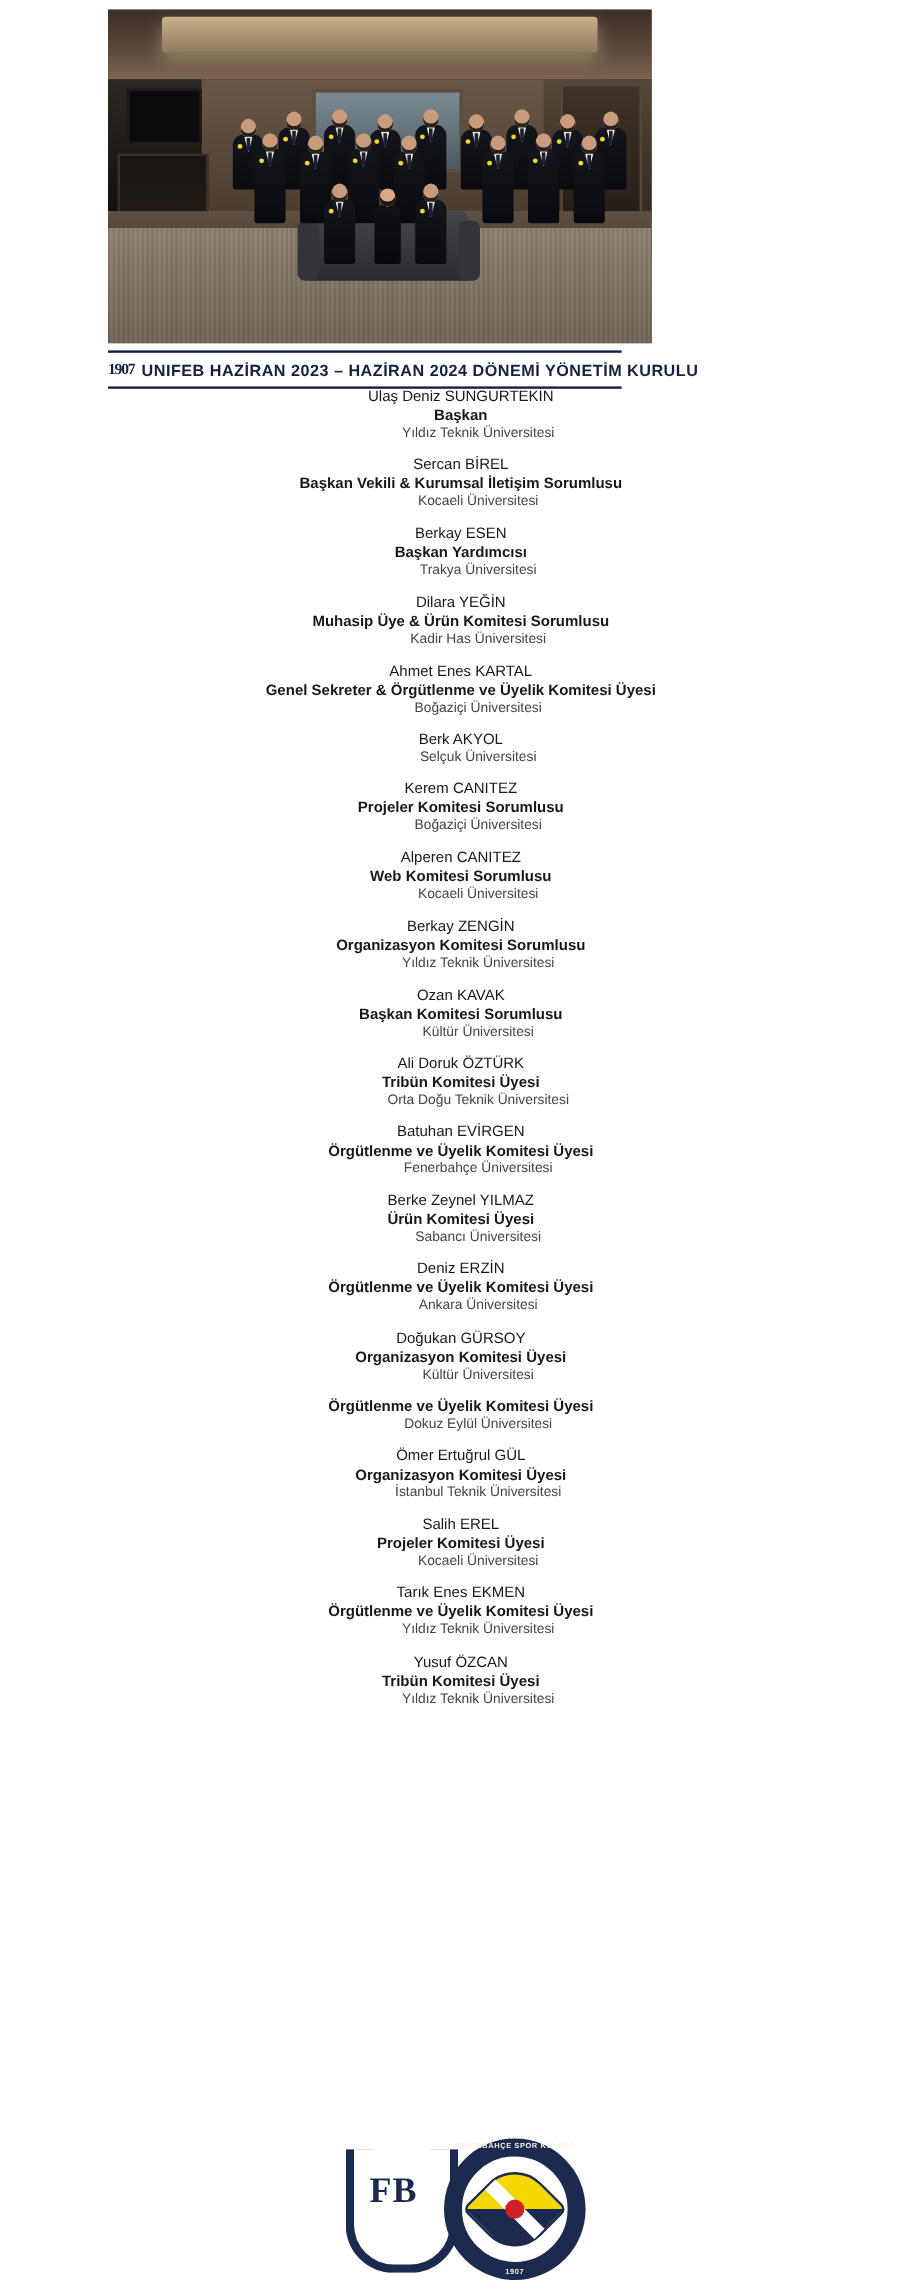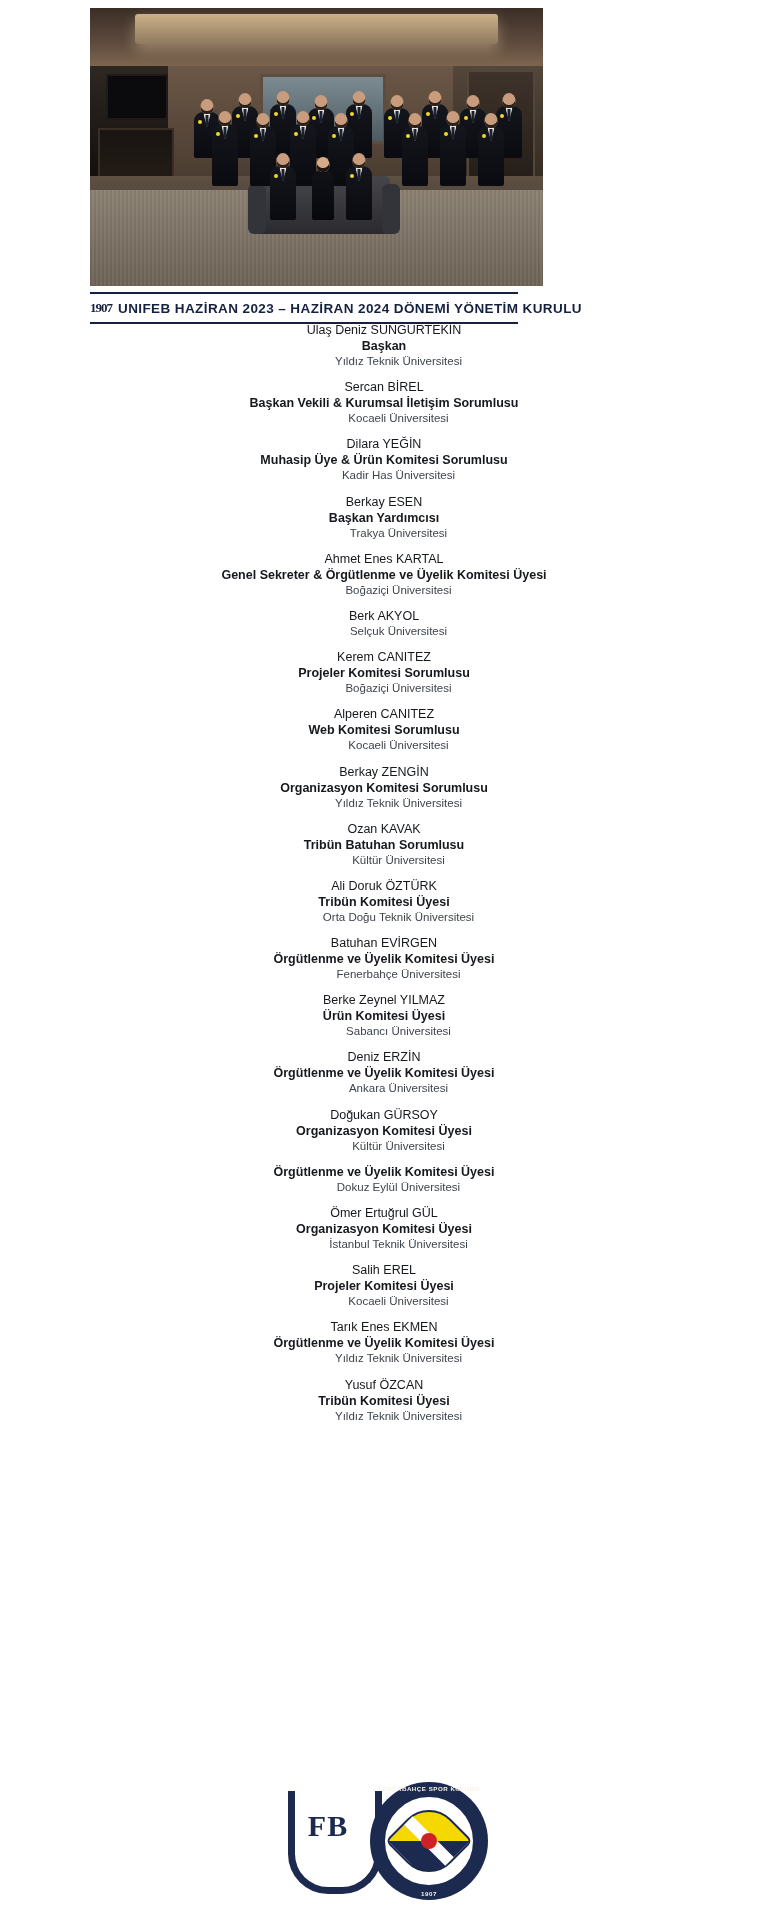--- a/index.html
+++ b/index.html
@@ -416,32 +416,32 @@
     <div class="m-uni">Yıldız Teknik Üniversitesi</div>
   </div>
 
   <div class="member">
     <div class="m-name">Sercan BİREL</div>
     <div class="m-role">Başkan Vekili &amp; Kurumsal İletişim Sorumlusu</div>
     <div class="m-uni">Kocaeli Üniversitesi</div>
   </div>
 
   <div class="member">
+    <div class="m-name">Berkay ESEN</div>
+    <div class="m-role">Başkan Yardımcısı</div>
+    <div class="m-uni">Trakya Üniversitesi</div>
+  </div>
+
+  <div class="member">
     <div class="m-name">Dilara YEĞİN</div>
     <div class="m-role">Muhasip Üye &amp; Ürün Komitesi Sorumlusu</div>
     <div class="m-uni">Kadir Has Üniversitesi</div>
   </div>
 
   <div class="member">
-    <div class="m-name">Berkay ESEN</div>
-    <div class="m-role">Başkan Yardımcısı</div>
-    <div class="m-uni">Trakya Üniversitesi</div>
-  </div>
-
-  <div class="member">
     <div class="m-name">Ahmet Enes KARTAL</div>
     <div class="m-role">Genel Sekreter &amp; Örgütlenme ve Üyelik Komitesi Üyesi</div>
     <div class="m-uni">Boğaziçi Üniversitesi</div>
   </div>
 
   <div class="member">
     <div class="m-name">Berk AKYOL</div>
     <div class="m-uni">Selçuk Üniversitesi</div>
   </div>
 
@@ -458,21 +458,21 @@
   </div>
 
   <div class="member">
     <div class="m-name">Berkay ZENGİN</div>
     <div class="m-role">Organizasyon Komitesi Sorumlusu</div>
     <div class="m-uni">Yıldız Teknik Üniversitesi</div>
   </div>
 
   <div class="member">
     <div class="m-name">Ozan KAVAK</div>
-    <div class="m-role">Tribün Batuhan Sorumlusu</div>
+    <div class="m-role">Başkan Komitesi Sorumlusu</div>
     <div class="m-uni">Kültür Üniversitesi</div>
   </div>
 
   <div class="member">
     <div class="m-name">Ali Doruk ÖZTÜRK</div>
     <div class="m-role">Tribün Komitesi Üyesi</div>
     <div class="m-uni">Orta Doğu Teknik Üniversitesi</div>
   </div>
 
   <div class="member">

